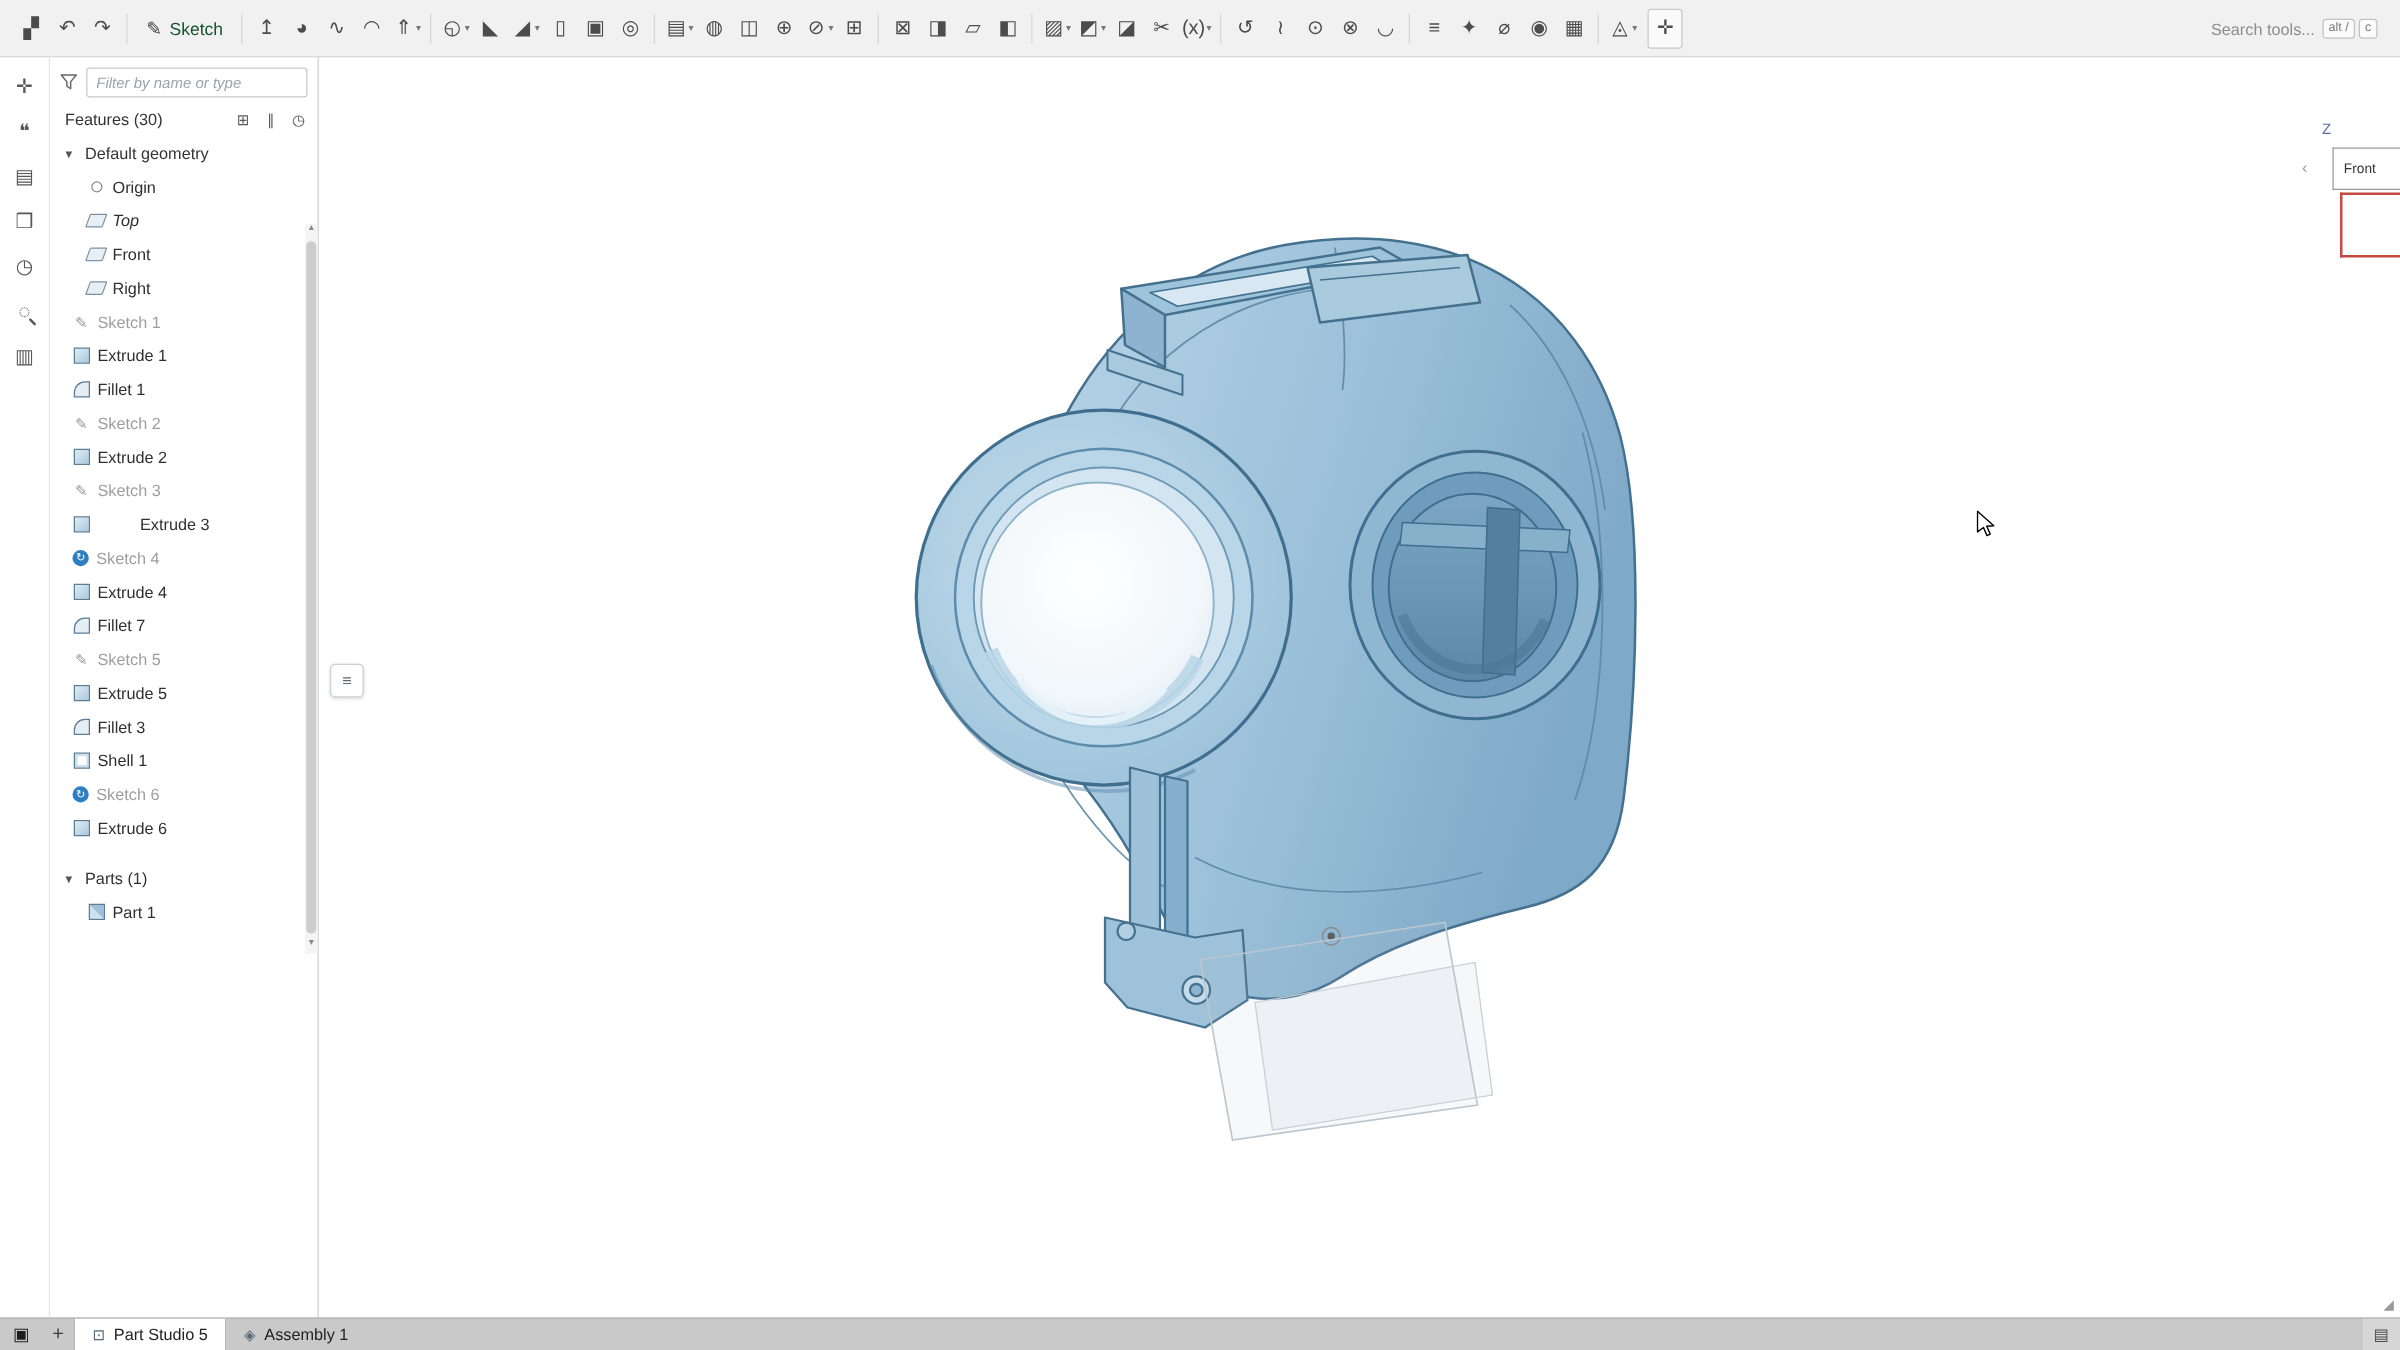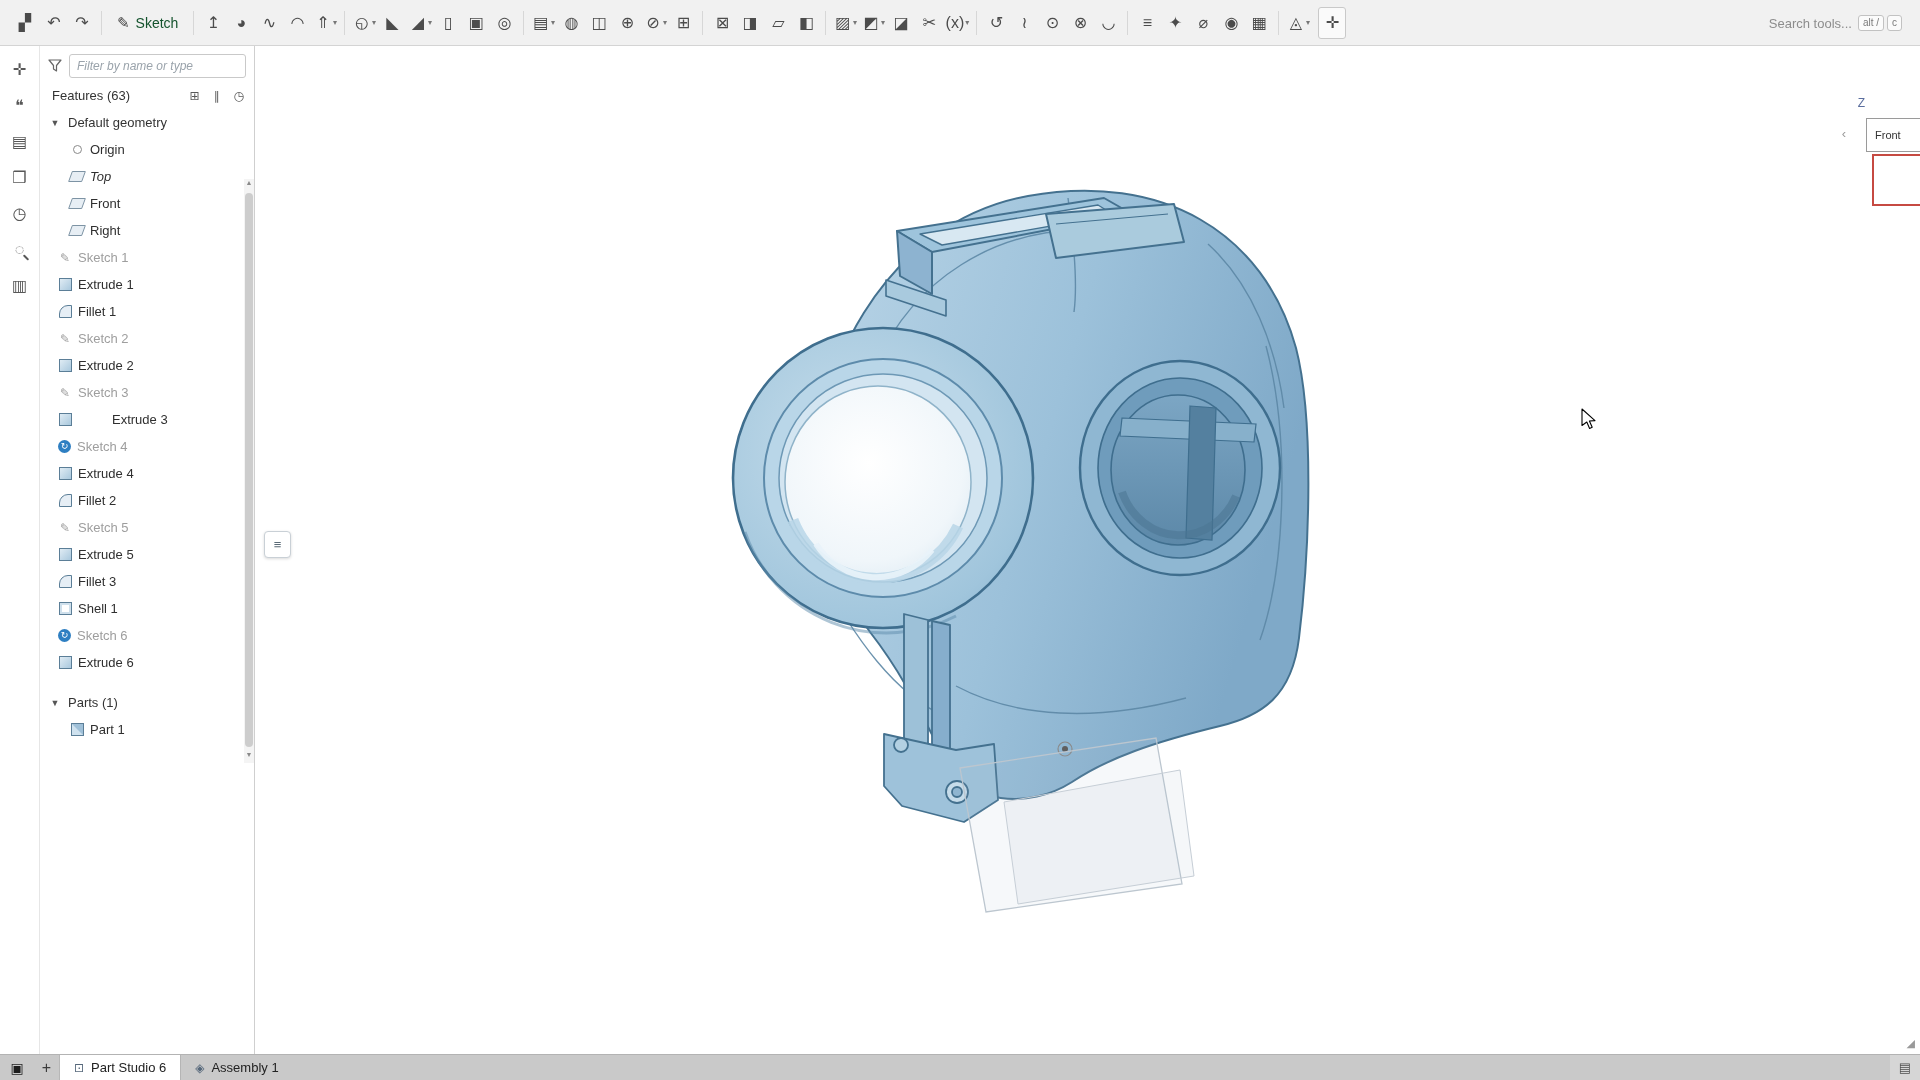--- a/index.html
+++ b/index.html
@@ -286,21 +286,21 @@
     </div>
 
   <div class="feature-panel">
     <div class="filter-row">
       <svg width="15" height="14" viewBox="0 0 15 14">
         <path d="M1,1 H13 L8.5,6.5 V12 L5.5,10 V6.5 Z" fill="none" stroke="#666" stroke-width="1.2" stroke-linejoin="round"></path>
       </svg>
       <input class="filter-input" placeholder="Filter by name or type" style="">
     </div>
     <div class="features-header">
-      <span>Features (63)</span>
+      <span>Features (30)</span>
       <span class="hdr-icons">
         <span>⊞</span>
         <span>∥</span>
         <span>◷</span>
       </span>
     </div>
     <div class="tree">
       <div class="tree-scroll">
         <div class="tree-row group" style="padding-left:8px;">
           <span class="chev">▼</span>
@@ -356,21 +356,21 @@
             <div class="tree-row muted" style="padding-left: 18px;">
               <span class="fi fi-sketchblue">↻</span>
               <span class="row-label">Sketch 4</span>
             </div>
             <div class="tree-row" style="padding-left: 18px;">
               <span class="fi fi-extrude"></span>
               <span class="row-label">Extrude 4</span>
             </div>
             <div class="tree-row" style="padding-left: 18px;">
               <span class="fi fi-fillet"></span>
-              <span class="row-label">Fillet 2</span>
+              <span class="row-label">Fillet 7</span>
             </div>
             <div class="tree-row muted" style="padding-left: 18px;">
               <span class="fi fi-sketch">✎</span>
               <span class="row-label">Sketch 5</span>
             </div>
             <div class="tree-row" style="padding-left: 18px;">
               <span class="fi fi-extrude"></span>
               <span class="row-label">Extrude 5</span>
             </div>
             <div class="tree-row" style="padding-left: 18px;">
@@ -510,21 +510,21 @@
     <span class="resize-corner">◢</span>
   </div>
 
   <div class="bottom-bar">
     <div class="bb-icon">
       <span>▣</span>
     </div>
     <div class="bb-plus">+</div>
     <div class="tab active">
       <span class="tab-icon">⊡</span>
-      <span>Part Studio 6</span>
+      <span>Part Studio 5</span>
     </div>
     <div class="tab">
       <span class="tab-icon">◈</span>
       <span>Assembly 1</span>
     </div>
     <div class="bb-right">▤</div>
   </div>
 
 </div>
 

